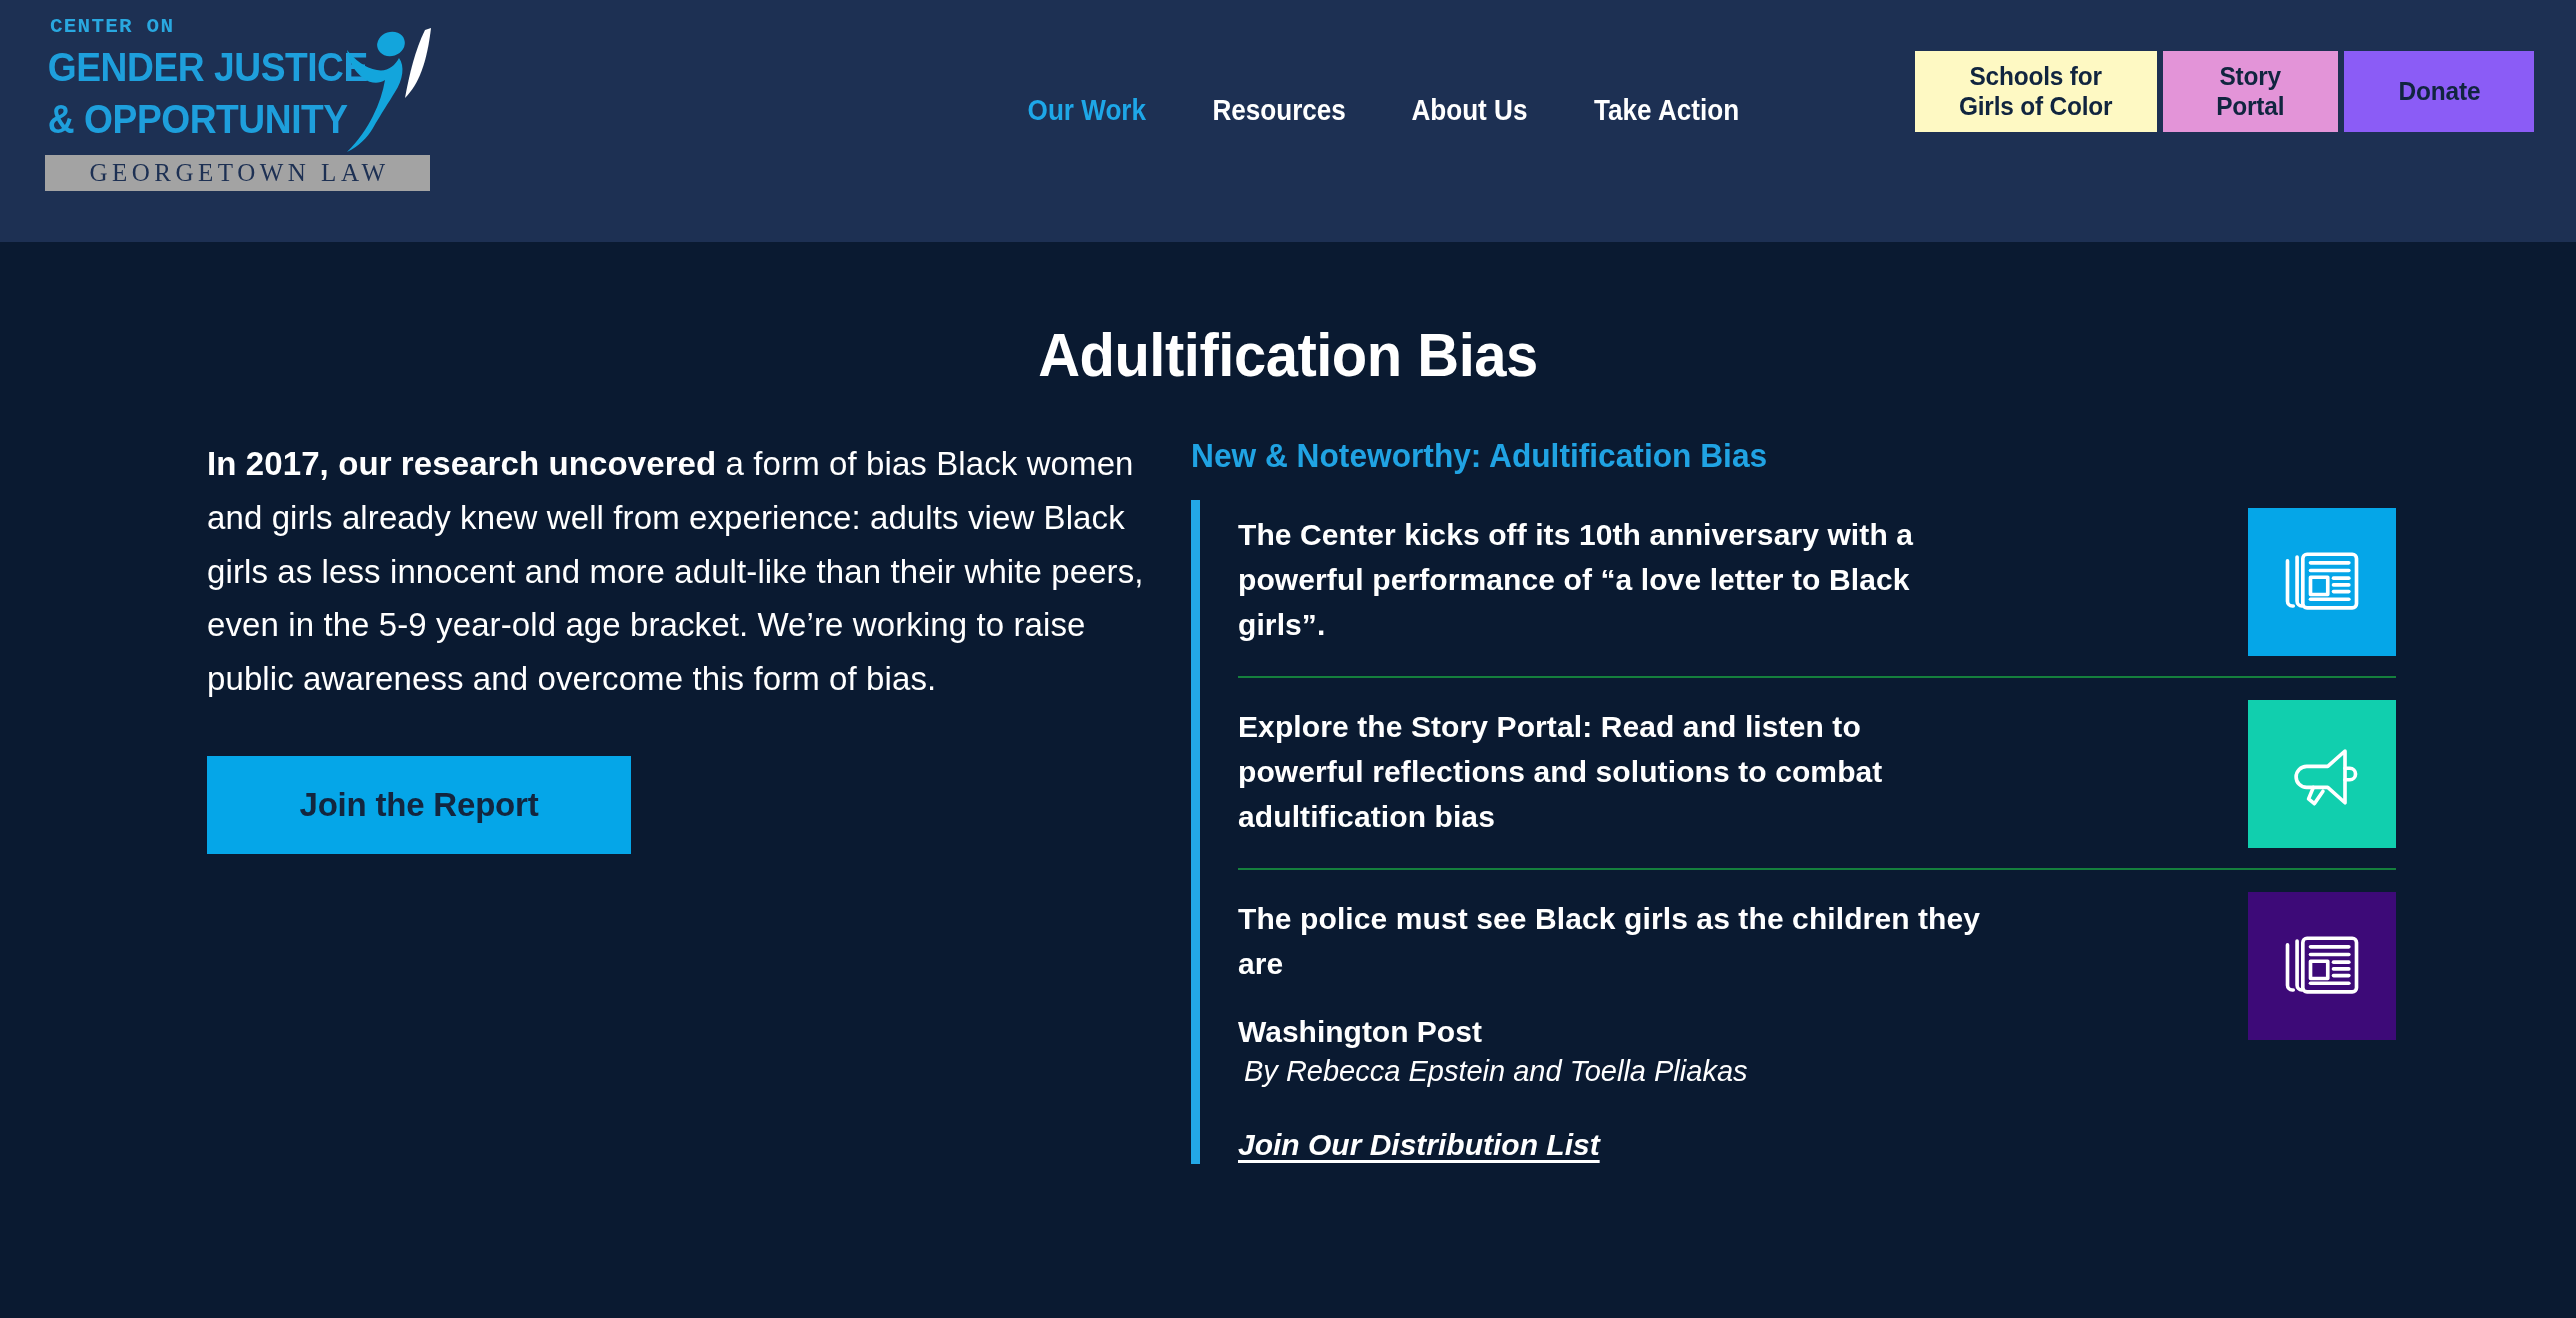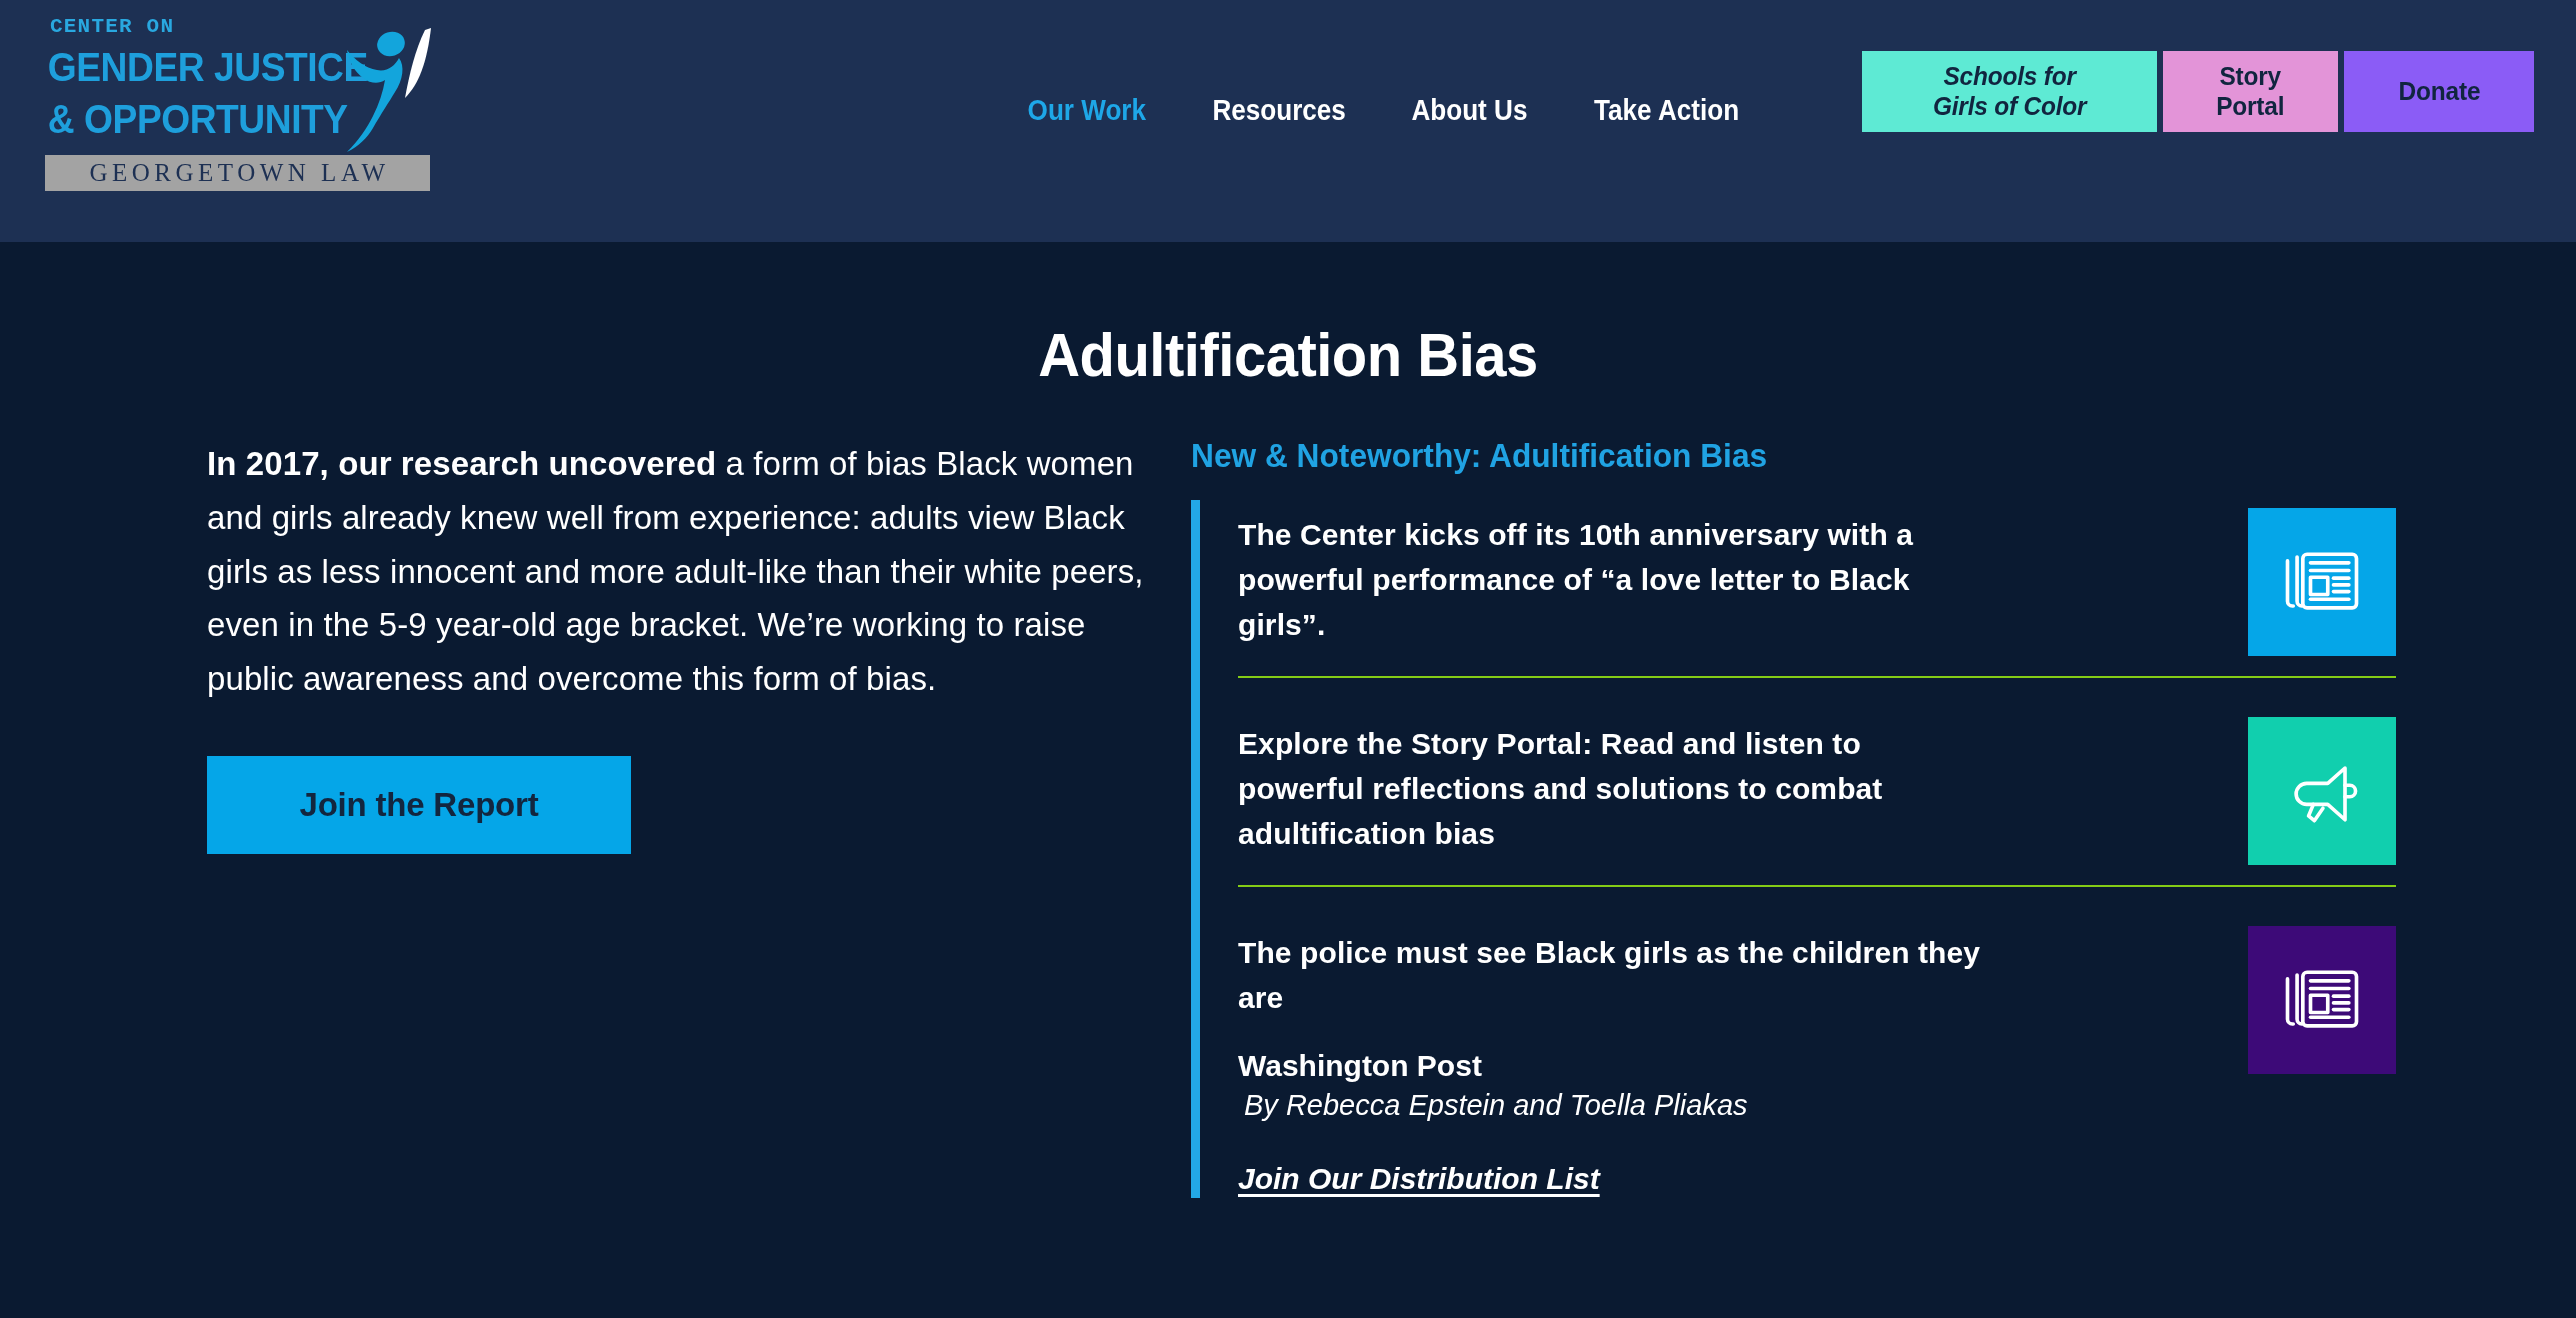--- a/index.html
+++ b/index.html
@@ -122,21 +122,21 @@
     font-size: 26px;
     line-height: 1.14;
     color: #11253f;
     font-family: "Liberation Sans Narrow", "Liberation Sans", sans-serif;
     cursor: pointer;
     border: none;
     padding: 0 14px;
     letter-spacing: -0.2px;
   }
   .hdr-btn span { transform: scaleX(0.94); display: block; }
-  .btn-schools { background: #5eead4; width: 295px; font-style: italic; }
+  .btn-schools { background: #fef9c3; width: 242px; }
   .btn-story   { background: #e394d8; width: 175px; }
   .btn-donate  { background: #8b5cf6; width: 190px; }
 
   
   .page-title {
     text-align: center;
     color: #ffffff;
     font-size: 61px;
     font-weight: 700;
     letter-spacing: -0.5px;
@@ -198,22 +198,22 @@
     padding-top: 8px;
     padding-bottom: 2px;
   }
 
   .news-item {
     display: flex;
     align-items: flex-start;
     justify-content: space-between;
     gap: 28px;
     padding-bottom: 20px;
-    border-bottom: 2px solid #84cc16;
-    margin-bottom: 39px;
+    border-bottom: 2px solid #15803d;
+    margin-bottom: 22px;
   }
   .news-item.no-rule { border-bottom: none; margin-bottom: 0; padding-bottom: 0; }
 
   .news-text { flex: 1; padding-top: 4px; max-width: 744px; }
 
   .news-headline {
     color: #ffffff;
     font-size: 30px;
     font-weight: 700;
     line-height: 1.5;

